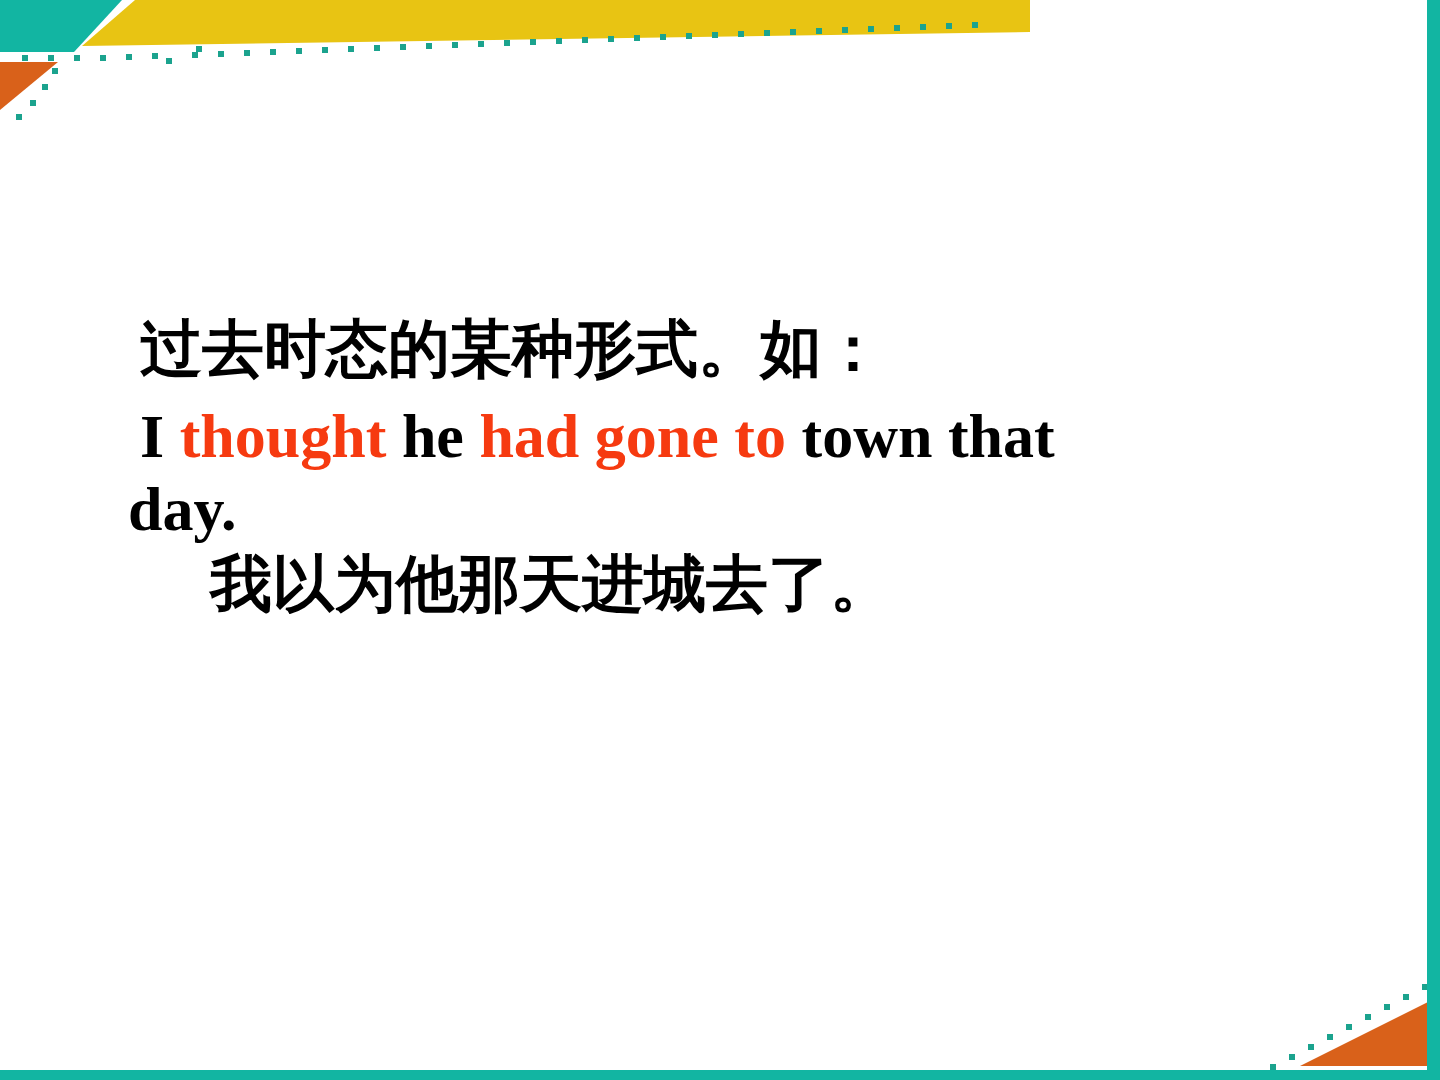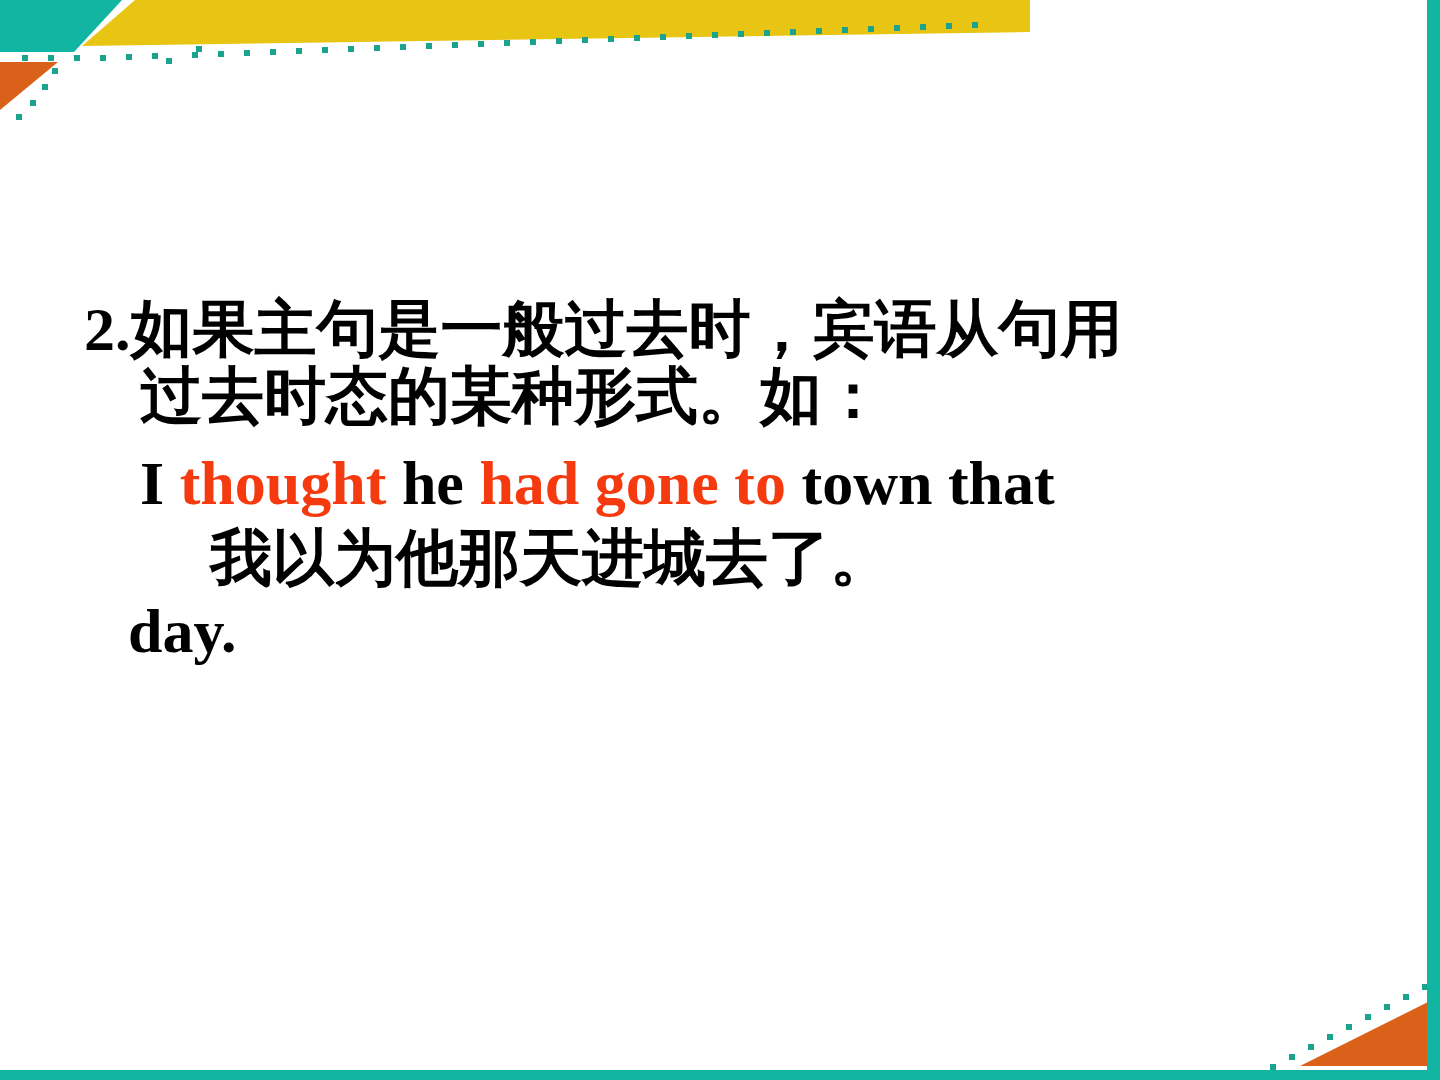--- a/index.html
+++ b/index.html
@@ -82,20 +82,21 @@
 
   .line {
     white-space: pre;
   }
 
   .line-cn1 {
     text-indent: 0;
   }
   .line-cn2 {
     padding-left: 56px;
+    margin-top: 20px;
   }
   .line-en1 {
     padding-left: 56px;
     margin-top: 20px;
   }
   .line-en2 {
     padding-left: 44px;
     margin-top: 6px;
   }
   .line-cn3 {
@@ -189,26 +190,25 @@
       <rect x="50" y="94" width="6" height="6"></rect>
     </g>
   </svg>
 
   <div class="border-right"></div>
   <div class="border-bottom"></div>
 
   <div class="content">
     <div class="body-text">
 
-      <div class="line line-cn1"><span>2.</span><span>如果主句是一般过去时，宾语从句用</span></div>
 
       <div class="line line-cn2"><span>过去时态的某种形式。如：</span></div>
 
       <div class="line line-en1"><span class="blk">I </span><span class="hl">thought</span><span class="blk"> he </span><span class="hl">had gone to</span><span class="blk"> town that</span></div>
 
+      <div class="line line-en2"><span class="blk">day.</span></div>
+
       <div class="line line-cn3"><span>我以为他那天进城去了。</span></div>
-
-      <div class="line line-en2"><span class="blk">day.</span></div>
 
     </div>
   </div>
 
 </div>
 
 </body></html>

